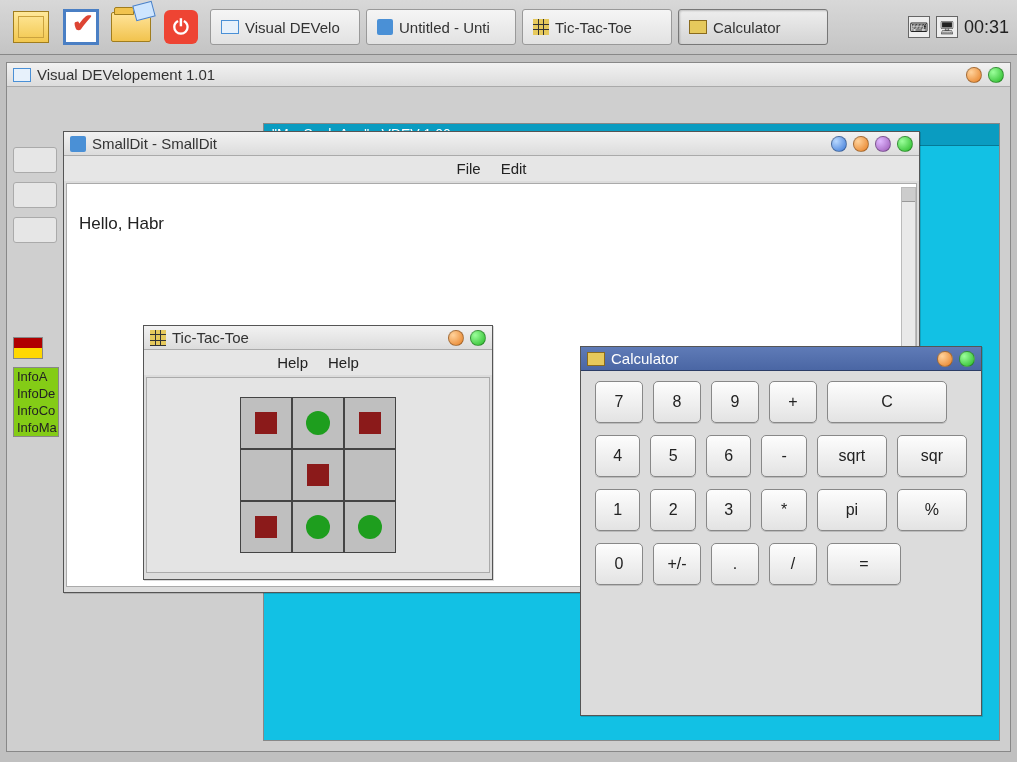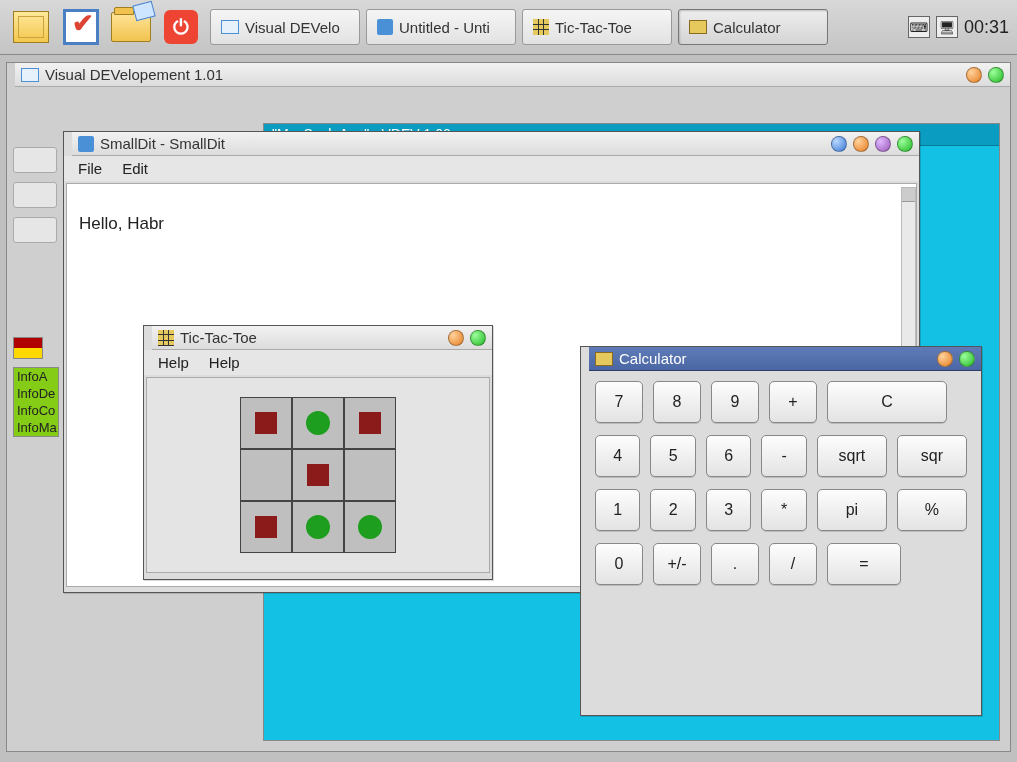--- a/index.html
+++ b/index.html
@@ -62,21 +62,20 @@
     height:690px;
     border:1px solid #888;
     background:#cfcfcf;
   }
   .titlebar {
     height:24px;
     display:flex; align-items:center;
     padding:0 6px;
     gap:6px;
     font-size:15px;
-    margin-left:8px;
   }
   .titlebar.light {
     background: linear-gradient(to bottom,#f2f2f2,#dcdcdc);
     color:#333;
     border-bottom:1px solid #aaa;
   }
   .titlebar.blue {
     background: linear-gradient(to bottom,#5f7bb7,#4a66a4);
     color:#fff;
     border-bottom:1px solid #2c3d66;
@@ -137,21 +136,21 @@
   .subwin {
     position:absolute;
     background:#dcdcdc;
     border:1px solid #555;
     box-shadow:1px 1px 0 rgba(0,0,0,0.15);
   }
   .subwin .menubar {
     background:#e6e6e6;
     padding:4px 14px;
     display:flex; gap:20px;
-    font-size:15px; color:#222;
+    font-size:15px; color:#222;justify-content:center;
   }
   .subwin .menubar span{cursor:pointer;}
   .subwin .content-area {
     background:#fff;
     margin:2px;
     position:relative;
   }
   
   
   .smalldit { top:131px; left:63px; width:857px; height:462px; }

